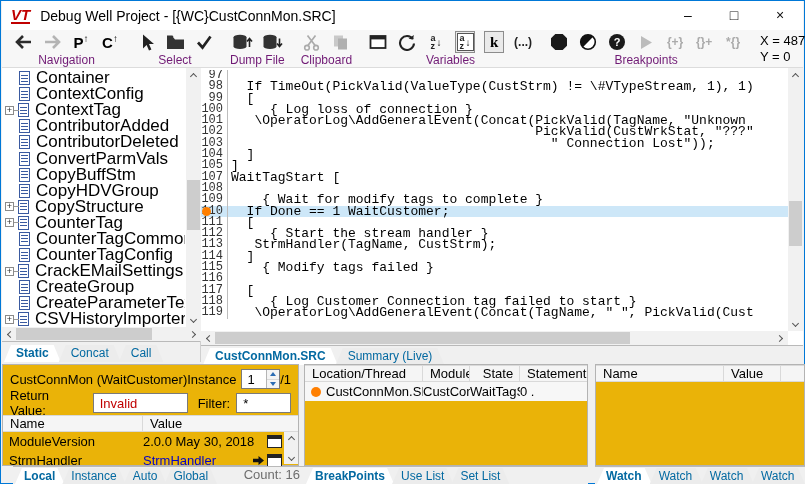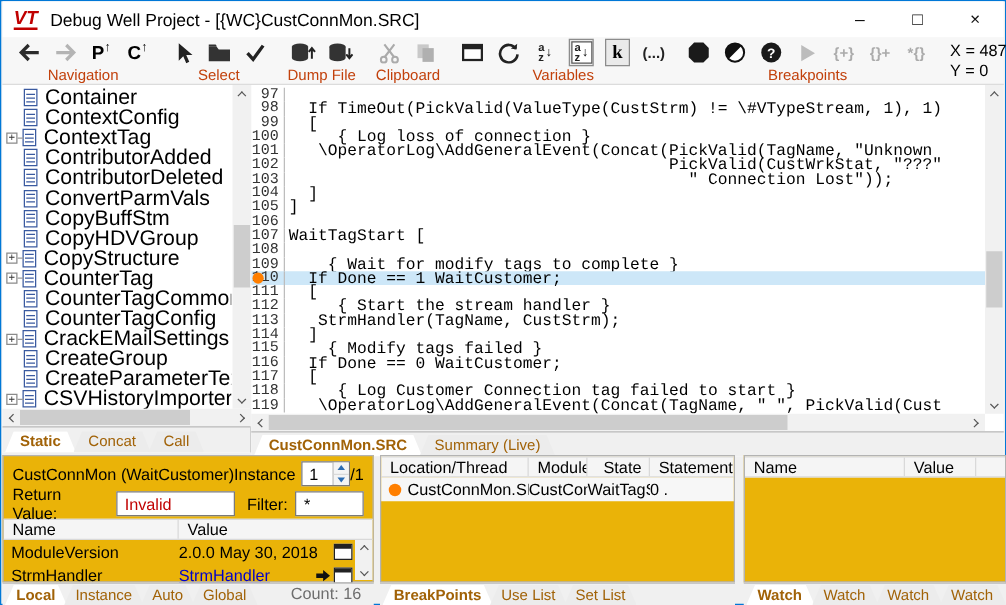--- a/index.html
+++ b/index.html
@@ -12,21 +12,21 @@
   .titlebar { position:absolute; left:1px; top:0; right:1px; height:29px; background:#fff; display:flex; align-items:center; }
   .logo { color:#c00000; font-weight:bold; font-style:italic; font-size:15px; border-bottom:2px solid #c00000; margin:0 10px 0 9px; line-height:14px; }
   .wtitle { font-size:14px; }
   .winbtns { margin-left:auto; display:flex; height:29px; }
   .wb { width:46px; text-align:center; line-height:29px; font-size:14px; color:#111; }
 
   
   .toolbar { position:absolute; left:1px; top:29px; right:1px; height:38px; background:#f7f7f7; border-bottom:1px solid #dcdcdc; display:flex; align-items:stretch; padding:1px 4px 0 4px; }
   .tgroup { display:flex; flex-direction:column; align-items:center; padding:0 7px; }
   .ticons { display:flex; align-items:center; gap:9px; height:24px; }
-  .tlabel { font-size:12px; color:#c2410c; margin-top:0px; white-space:nowrap; }
+  .tlabel { font-size:12px; color:#701a75; margin-top:0px; white-space:nowrap; }
   .tsep { width:1px; background:#cfcfcf; margin:2px 1px; }
   .tbtn { display:inline-flex; align-items:center; justify-content:center; min-width:20px; height:22px; }
   .tbtn.pressed { border:1px solid #8c8c8c; background:#eaeaea; }
   .navletter { font-weight:bold; font-size:15px; }
   .upar { font-size:10px; font-weight:bold; position:relative; top:-4px; }
   .gtext { font-size:12px; font-weight:bold; color:#222; letter-spacing:0; }
   .gray { color:#ababab; }
   .ktext { font-family:"Liberation Serif",serif; font-size:15px; font-weight:bold; }
   .sortcol { display:inline-flex; flex-direction:column; line-height:8px; font-size:9px; font-weight:bold; color:#222; }
   .sortarrow { font-size:10px; font-weight:bold; margin-left:1px; }
@@ -55,21 +55,21 @@
   .chev.left { transform:rotate(135deg); margin-left:3px; }
   .chev.right { transform:rotate(-45deg); margin-right:3px; }
 
   .tree-vscroll { left:184px; top:0; width:15px; height:259px; }
   .tree-hscroll { left:0; top:259px; width:199px; height:14px; }
   .ed-vscroll { right:0; top:0; width:15px; height:263px; }
   .ed-hscroll { left:0; top:263px; right:15px; height:14px; }
 
   
   .tabbar { position:absolute; left:0; right:0; background:#f0f0f0; border-top:1px solid #b9b9b9; display:flex; align-items:flex-end; padding:1px 2px 0 2px; height:20px; }
-  .tab { height:17px; line-height:17px; padding:0 12px; background:#ececec; clip-path:polygon(7px 0, calc(100% - 7px) 0, 100% 100%, 0 100%); margin-right:-2px; font-size:12px; color:#a16207; }
+  .tab { height:17px; line-height:17px; padding:0 12px; background:#ececec; clip-path:polygon(7px 0, calc(100% - 7px) 0, 100% 100%, 0 100%); margin-right:-2px; font-size:12px; color:#0369a1; }
   .tab.active { background:#fff; font-weight:bold; }
   .tabcount { margin-left:auto; color:#6e6e6e; font-size:13px; padding-right:8px; line-height:18px; }
 
   .tree-tabs { top:273px; height:21px; }
 
   
   .editorpane { position:absolute; left:200px; top:67px; right:1px; height:297px; background:#fff; }
   #code-rows { position:absolute; left:0; top:2px; right:15px; height:261px; overflow:hidden; font-family:"Liberation Mono",monospace; font-size:13px; }
   .crow { position:relative; display:flex; height:11.3px; line-height:11.3px; white-space:pre; }
   .crow .ln { width:27px; flex:none; text-align:right; padding-right:4px; font-size:12px; color:#333; border-right:1px solid #bdbdbd; }
@@ -125,21 +125,21 @@
   .bp-row .cT { flex:1; }
   .bp-dot2 { width:10px; height:10px; border-radius:50%; background:#ff7f00; flex:none; margin:0 5px 0 6px; }
 
   .watch-head .c1 { width:128px; flex:none; }
   .watch-head .c2 { width:57px; flex:none; }
   .watch-head .c3 { flex:1; border-right:none; }
 
   
   .strip { position:absolute; top:465px; height:18px; background:#f0f0f0; border-top:1px solid #b9b9b9; display:flex; align-items:flex-end; padding:0 2px; }
   .strip .tab { height:16px; line-height:16px; padding:0 9px; }
-  #strip-locals { left:1px; width:297px;justify-content:center; }
+  #strip-locals { left:12px; width:297px;justify-content:center; }
   #strip-bp { left:303px; width:284px; }
   #strip-watch { left:594px; width:210px; }
 
   svg { display:block; }
 </style>
 </head>
 <body>
 
 <div id="window">
 
@@ -507,31 +507,30 @@
     <div id="code-rows">
         <div class="crow"><span class="ln">97</span><span class="ct"></span></div>
         <div class="crow"><span class="ln">98</span><span class="ct">  If TimeOut(PickValid(ValueType(CustStrm) != \#VTypeStream, 1), 1)</span></div>
         <div class="crow"><span class="ln">99</span><span class="ct">  [</span></div>
         <div class="crow"><span class="ln">100</span><span class="ct">     { Log loss of connection }</span></div>
         <div class="crow"><span class="ln">101</span><span class="ct">   \OperatorLog\AddGeneralEvent(Concat(PickValid(TagName, "Unknown</span></div>
         <div class="crow"><span class="ln">102</span><span class="ct">                                       PickValid(CustWrkStat, "???"</span></div>
         <div class="crow"><span class="ln">103</span><span class="ct">                                         " Connection Lost"));</span></div>
         <div class="crow"><span class="ln">104</span><span class="ct">  ]</span></div>
         <div class="crow"><span class="ln">105</span><span class="ct">]</span></div>
-        <div class="crow"><span class="ln">106</span><span class="ct"></span></div>
         <div class="crow"><span class="ln">107</span><span class="ct">WaitTagStart [</span></div>
         <div class="crow"><span class="ln">108</span><span class="ct"></span></div>
         <div class="crow"><span class="ln">109</span><span class="ct">    { Wait for modify tags to complete }</span></div>
         <div class="crow cur"><span class="bpdot"></span><span class="ln">110</span><span class="ct">  If Done == 1 WaitCustomer;</span></div>
         <div class="crow"><span class="ln">111</span><span class="ct">  [</span></div>
         <div class="crow"><span class="ln">112</span><span class="ct">     { Start the stream handler }</span></div>
         <div class="crow"><span class="ln">113</span><span class="ct">   StrmHandler(TagName, CustStrm);</span></div>
         <div class="crow"><span class="ln">114</span><span class="ct">  ]</span></div>
         <div class="crow"><span class="ln">115</span><span class="ct">    { Modify tags failed }</span></div>
-        <div class="crow"><span class="ln">116</span><span class="ct">  If Done == 0 WaitCustomer;</span></div>
+        <div class="crow"><span class="ln">116</span></div>
         <div class="crow"><span class="ln">117</span><span class="ct">  [</span></div>
         <div class="crow"><span class="ln">118</span><span class="ct">     { Log Customer Connection tag failed to start }</span></div>
         <div class="crow"><span class="ln">119</span><span class="ct">   \OperatorLog\AddGeneralEvent(Concat(TagName, " ", PickValid(Cust</span></div>
       </div>
 
     <div class="sb ed-vscroll">
       <span class="sbtn" style="top:0">
           <span class="chev up"></span>
         </span>
       <div class="thumb" style="left:1px; right:1px; top:133px; height:45px;"></div>

